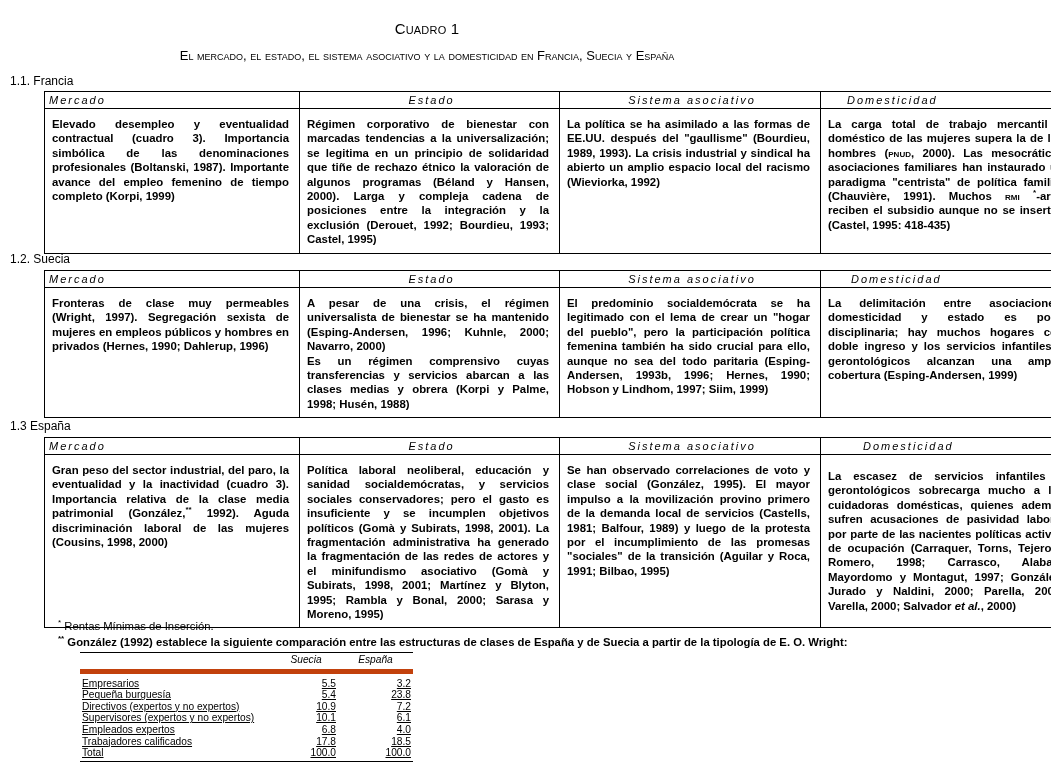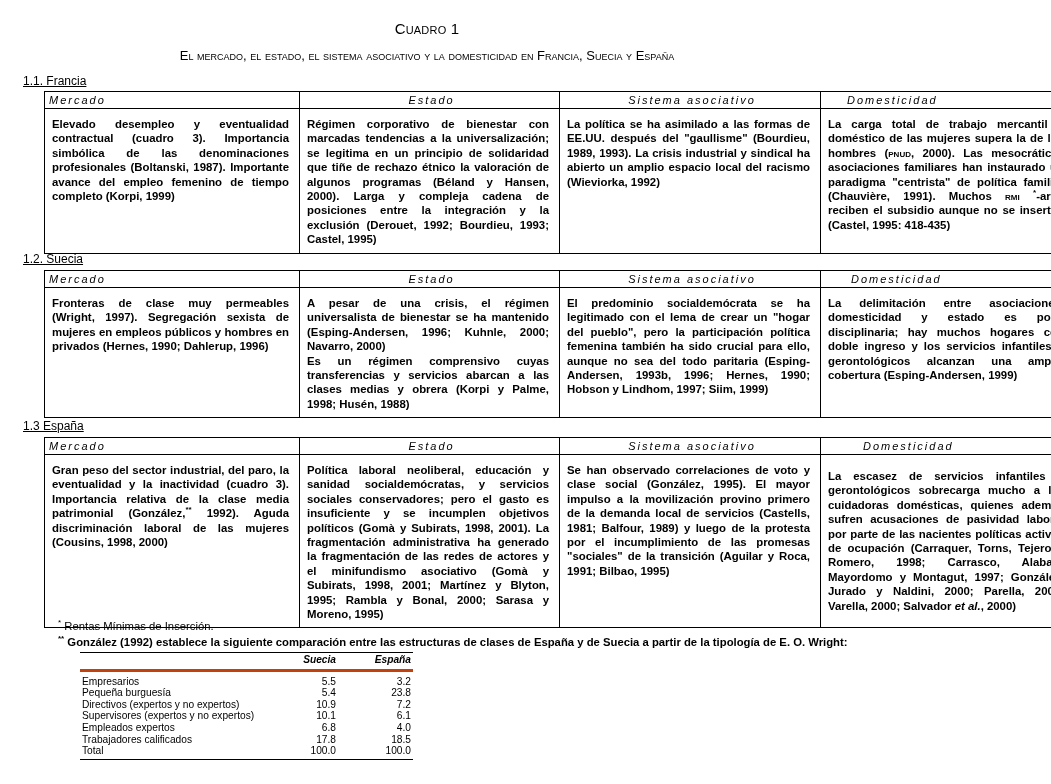--- a/index.html
+++ b/index.html
@@ -8,21 +8,21 @@
       font-family: "Liberation Sans", "DejaVu Sans", sans-serif;
       color: #000;
     }
     .title {
       position: absolute; left: 0; width: 854px; text-align: center;
       font-family: "Liberation Sans", sans-serif; font-variant: small-caps;
     }
     .t1 { top: 20px; font-size: 15px; letter-spacing: 0.2px; }
     .t2 { top: 48px; font-size: 13px; }
     .sec {
-      position: absolute; left: 23px; font-size: 12px; text-decoration: underline;
+      position: absolute; left: 10px; font-size: 12px;
     }
     table.main {
       position: absolute; left: 12px; width: 1030px;
       border-collapse: collapse; table-layout: fixed;
       font-size: 11.4px; line-height: 14.4px; margin-left: 32px;
     }
     table.main td, table.main th {
       border: 1px solid #000; vertical-align: top; padding: 0;
     }
     table.main th {
@@ -41,24 +41,24 @@
     .sc { font-variant: small-caps; }
     sup { font-size: 8px; line-height: 0; }
     .fn {
       position: absolute; left: 58px; font-size: 11.3px;
     }
     table.sub {
       position: absolute; left: 80px; top: 652px; width: 333px;
       border-collapse: collapse; font-size: 10.2px; line-height: 11.6px;
     }
     table.sub th {
-      font-weight: bold; font-style: italic; text-align: right;
-      padding: 1px 2px 3px 2px; border-top: 1px solid #000; border-bottom: 3px solid #c2410c;
+      font-weight: normal; font-style: italic; text-align: center;
+      padding: 1px 2px 3px 2px; border-top: 1px solid #000; border-bottom: 5px solid #c2410c;
     }
-    table.sub td { padding: 0 2px; }
+    table.sub td { padding: 0 2px; text-decoration: underline; }
     table.sub td.num { text-align: right; }
     table.sub tr.first td { padding-top: 4px; }
     table.sub tr.last td { border-bottom: 1px solid #000; padding-bottom: 2px; }
   </style>
 </head>
 <body>
 
 <div class="title t1">Cuadro 1</div>
 <div class="title t2">El mercado, el estado, el sistema asociativo y la domesticidad en Francia, Suecia y España</div>
 

